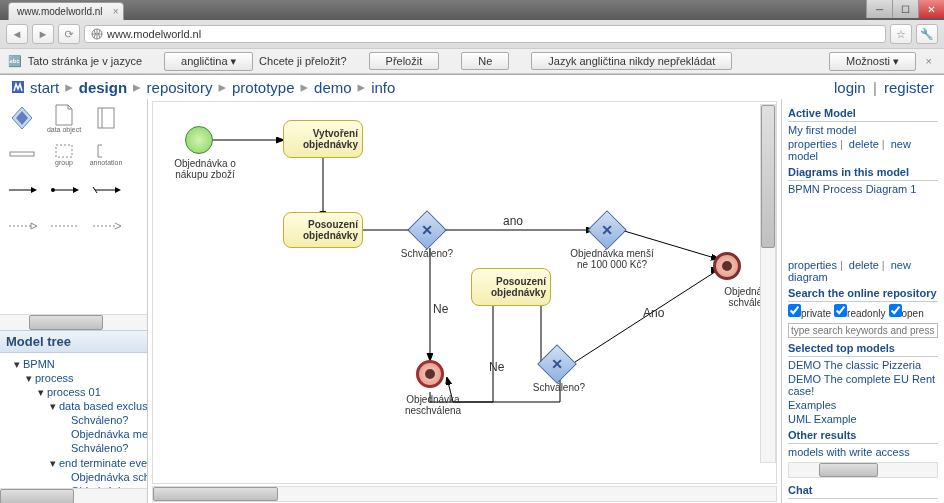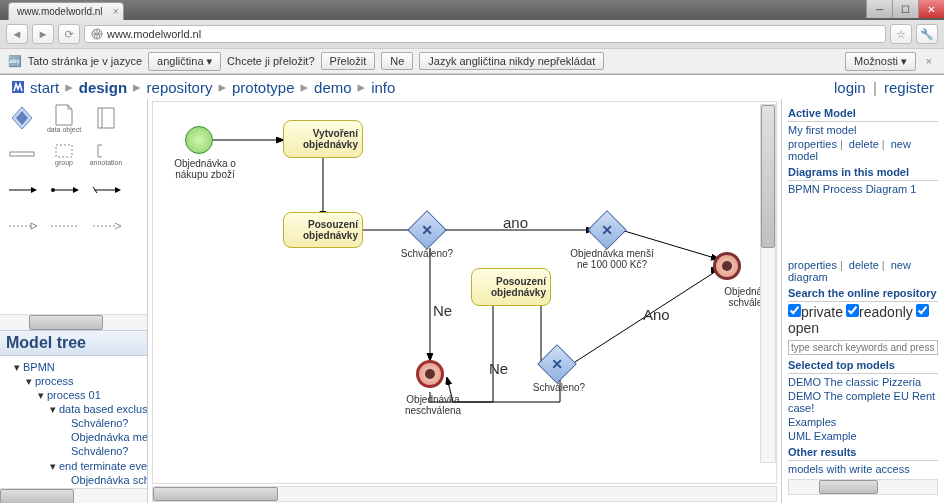--- a/index.html
+++ b/index.html
@@ -11,40 +11,40 @@
 .tab { background: linear-gradient(#f5f5f5, #e5e5e5); border: 1px solid #999; border-bottom: none; border-radius: 4px 4px 0 0; padding: 2px 20px 2px 8px; font-size: 10px; position: relative; height: 18px; display: flex; align-items: center; }
 .tab .close { position: absolute; right: 4px; top: 3px; font-size: 10px; color: #888; cursor: pointer; }
 .window-controls { position: absolute; right: 0; top: 0; display: flex; }
 .wc-btn { width: 26px; height: 18px; display: flex; align-items: center; justify-content: center; font-size: 10px; background: linear-gradient(#ddd,#bbb); border-left: 1px solid #999; }
 .wc-btn.close { background: linear-gradient(#e88,#c33); color: #fff; }
 .address-bar { display: flex; align-items: center; padding: 3px 6px; gap: 4px; height: 28px; }
 .nav-btn { width: 22px; height: 20px; border: 1px solid #bbb; border-radius: 3px; background: linear-gradient(#fff,#eee); display: flex; align-items: center; justify-content: center; color: #888; }
 .url-box { flex: 1; border: 1px solid #bbb; border-radius: 3px; background: #fff; padding: 2px 6px; font-size: 11px; display: flex; align-items: center; gap: 4px; }
 .url-box svg { flex-shrink: 0; }
 .translate-bar { display: flex; align-items: center; padding: 4px 8px; gap: 6px; background: #f0f0f0; border-top: 1px solid #ccc; border-bottom: 1px solid #ccc; height: 26px; }
-.translate-bar .tbtn { border: 1px solid #aaa; background: linear-gradient(#fff,#e8e8e8); padding: 2px 8px; border-radius: 2px; cursor: pointer; }
+.translate-bar .tbtn { border: 1px solid #aaa; background: linear-gradient(#fff,#e8e8e8); padding: 2px 16px; border-radius: 2px; cursor: pointer; margin-left: 16px; }
 .translate-bar .spacer { flex: 1; }
 
 
 .top-nav { display: flex; align-items: center; padding: 12px 10px; height: 22px; font-size: 15px; }
 .top-nav .logo { width: 16px; height: 16px; margin-right: 4px; }
 .breadcrumb { display: flex; align-items: center; gap: 6px; color: #666; }
 .breadcrumb a { color: #1a4d8f; text-decoration: none; }
 .breadcrumb .sep { color: #999; }
 .top-nav .right { margin-left: auto; }
 .top-nav .right a { color: #1a4d8f; text-decoration: none; }
 
 
 .main { display: flex; height: 405px; }
 .left-col { width: 148px; border-right: 1px solid #ccc; display: flex; flex-direction: column; }
 .palette { height: 215px; overflow: auto; padding: 4px; position: relative; }
 .palette-row { display: flex; gap: 6px; margin-bottom: 6px; }
 .pal-item { width: 36px; height: 30px; display: flex; align-items: center; justify-content: center; font-size: 7px; color: #666; flex-direction: column; }
 .pal-hscroll { height: 16px; border-top: 1px solid #ddd; background: #f5f5f5; }
-.panel-header { background: linear-gradient(#eef3fa,#d8e4f1); border-top: 1px solid #c0cde0; border-bottom: 1px solid #c0cde0; padding: 3px 6px; font-weight: bold; color: #2a4a7a; font-size: 16px; }
+.panel-header { background: linear-gradient(#eef3fa,#d8e4f1); border-top: 1px solid #c0cde0; border-bottom: 1px solid #c0cde0; padding: 3px 6px; font-weight: bold; color: #2a4a7a; font-size: 13px; }
 .tree { flex: 1; overflow: auto; padding: 4px 2px; font-size: 11px; }
 .tree ul { list-style: none; padding-left: 12px; }
 .tree li { padding: 1px 0; white-space: nowrap; }
 .tree .toggle { display: inline-block; width: 9px; color: #333; }
 .tree a { color: #1a4d8f; text-decoration: none; }
 .tree .leaf { color: #1a4d8f; padding-left: 9px; }
 .tree-hscroll { height: 16px; border-top: 1px solid #ddd; background: #f5f5f5; }
 
 .canvas-wrap { flex: 1; display: flex; flex-direction: column; border-right: 1px solid #ccc; padding: 0 4px; }
 .canvas-scroll { flex: 1; overflow: hidden; position: relative; border: 1px solid #ddd; margin: 2px 0; }
@@ -54,32 +54,32 @@
 
 
 .task { position: absolute; border: 1px solid #c0b030; background: linear-gradient(#fffde0,#f5eeb0); border-radius: 8px; display: flex; align-items: center; justify-content: center; text-align: right; font-size: 10px; font-weight: bold; padding: 4px; color: #333; }
 .start-event { position: absolute; width: 28px; height: 28px; border: 1px solid #3a8a3a; border-radius: 50%; background: radial-gradient(#d0f5b0,#8ad060); }
 .end-event { position: absolute; width: 28px; height: 28px; border: 3px solid #a03030; border-radius: 50%; background: radial-gradient(#f8d0c0,#e09080); }
 .end-event.success { border-color: #803030; }
 .end-event::after { content: ''; position: absolute; left: 50%; top: 50%; width: 10px; height: 10px; background: #603030; border-radius: 50%; transform: translate(-50%,-50%); }
 .gateway { position: absolute; width: 28px; height: 28px; transform: rotate(45deg); border: 1px solid #4060a0; background: linear-gradient(135deg,#d0dff5,#90b0e0); }
 .gateway::after { content: '✕'; position: absolute; left: 50%; top: 50%; transform: translate(-50%,-50%) rotate(-45deg); color: #305090; font-size: 14px; font-weight: bold; }
 .node-label { position: absolute; font-size: 10px; text-align: center; color: #333; }
-.edge-label { position: absolute; font-size: 15px; color: #333; }
+.edge-label { position: absolute; font-size: 12px; color: #333; }
 svg.edges { position: absolute; left:0; top:0; width:100%; height:100%; pointer-events: none; }
 svg.edges path { stroke: #000; stroke-width: 1; fill: none; }
 svg.edges .arrow { fill: #000; }
 
 .right-col { width: 162px; padding: 4px 6px; overflow: auto; font-size: 11px; }
 .right-col .section-title { font-weight: bold; color: #1a4d8f; margin: 4px 0 2px; border-bottom: 1px solid #ccc; padding-bottom: 2px; }
 .right-col a { color: #1a4d8f; text-decoration: none; }
 .right-col .linkrow { margin: 2px 0; }
 .link-sep { color: #888; margin: 0 3px; }
 .search-row { margin: 2px 0; }
-.search-row label { font-size: 14px; }
+.search-row label { font-size: 10px; }
 .search-input { width: 100%; border: 1px solid #bbb; font-size: 10px; padding: 1px 2px; margin-top: 2px; }
 .right-hscroll { height: 16px; background: #f5f5f5; border: 1px solid #ddd; margin-top: 4px; }
 
 .footer { text-align: center; padding: 4px; font-size: 11px; border-top: 1px solid #ddd; }
 
 .scrollbar-thumb { background: linear-gradient(#e0e0e0,#c0c0c0); border: 1px solid #999; border-radius: 2px; }
 </style>
 </head>
 <body>
 

